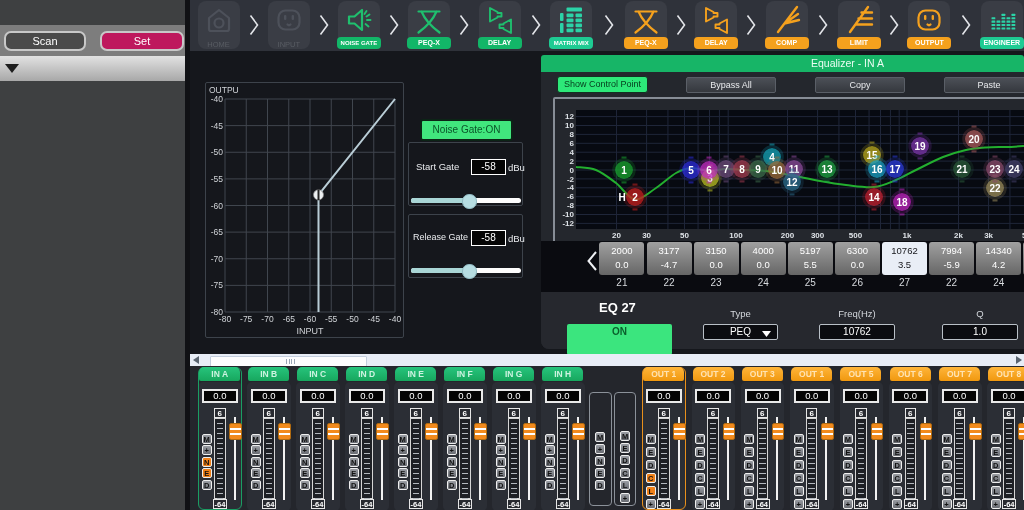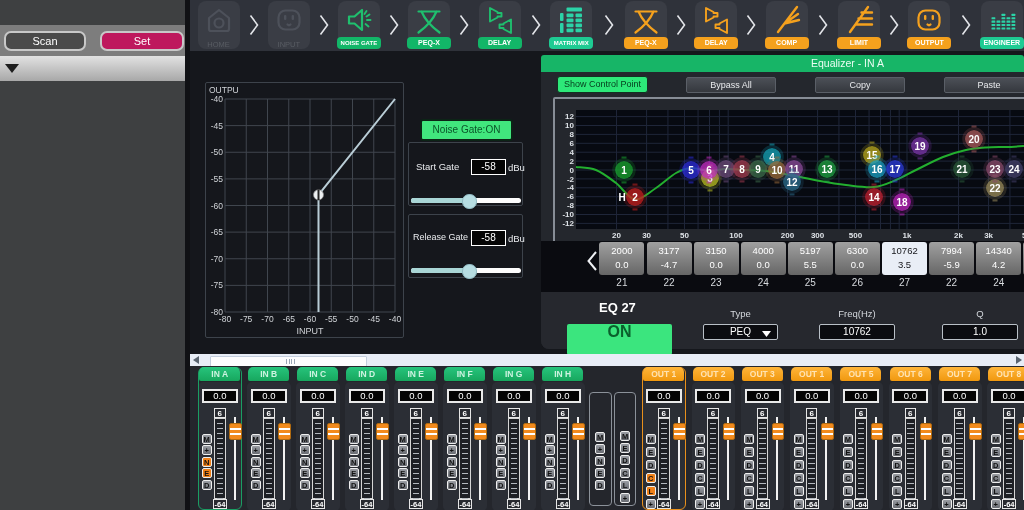--- a/index.html
+++ b/index.html
@@ -381,21 +381,21 @@
     <div class="bandbox" style="left:882.0px;background:#e9eef6;color:#16171b">10762<br>3.5</div>
     <div class="bandnum" style="left:882.0px">27</div>
     <div class="bandbox" style="left:929.1px;background:linear-gradient(#a0a0a0,#666);color:#fff">7994<br>-5.9</div>
     <div class="bandnum" style="left:929.1px">22</div>
     <div class="bandbox" style="left:976.2px;background:linear-gradient(#a0a0a0,#666);color:#fff">14340<br>4.2</div>
     <div class="bandnum" style="left:976.2px">24</div>
     <div class="bandbox" style="left:1023.3px;background:linear-gradient(#a0a0a0,#666);color:#fff">16000<br>0.0</div>
     <div class="bandnum" style="left:1023.3px">30</div>
 <div style="position:absolute;left:541px;top:292px;width:483px;height:57px;background:#26282e;border-radius:0 0 0 8px"></div>
 <div style="position:absolute;left:599px;top:300px;font-size:13px;font-weight:bold;color:#fff">EQ 27</div>
-<div style="position:absolute;left:567px;top:324px;width:105px;height:31px;background:#3be57e;border-radius:2px;color:#0a5f2c;font-size:16px;font-weight:bold;text-align:center;line-height:16.5px">ON</div>
+<div style="position:absolute;left:567px;top:324px;width:105px;height:31px;background:#3be57e;border-radius:2px;color:#0a5f2c;font-size:10px;font-weight:bold;text-align:center;line-height:16.5px">ON</div>
 <div style="position:absolute;left:703px;top:308px;width:75px;text-align:center;font-size:9.5px;color:#d4d8dd">Type</div>
 <div class="ebox" style="left:703px;top:324px;width:73px">PEQ<svg style="position:absolute;right:6px;top:6px" width="9" height="6" viewBox="0 0 9 6">
         <path d="M0 0 H9 L4.5 6 Z" fill="#fff"></path>
       </svg></div>
 <div style="position:absolute;left:819px;top:308px;width:76px;text-align:center;font-size:9.5px;color:#d4d8dd">Freq(Hz)</div>
 <div class="ebox" style="left:819px;top:324px;width:74px">10762</div>
 <div style="position:absolute;left:942px;top:308px;width:76px;text-align:center;font-size:9.5px;color:#d4d8dd">Q</div>
 <div class="ebox" style="left:942px;top:324px;width:74px">1.0</div>
 
   <div style="position:absolute;left:190px;top:354px;width:834px;height:12px;background:#e8edf6"></div>

